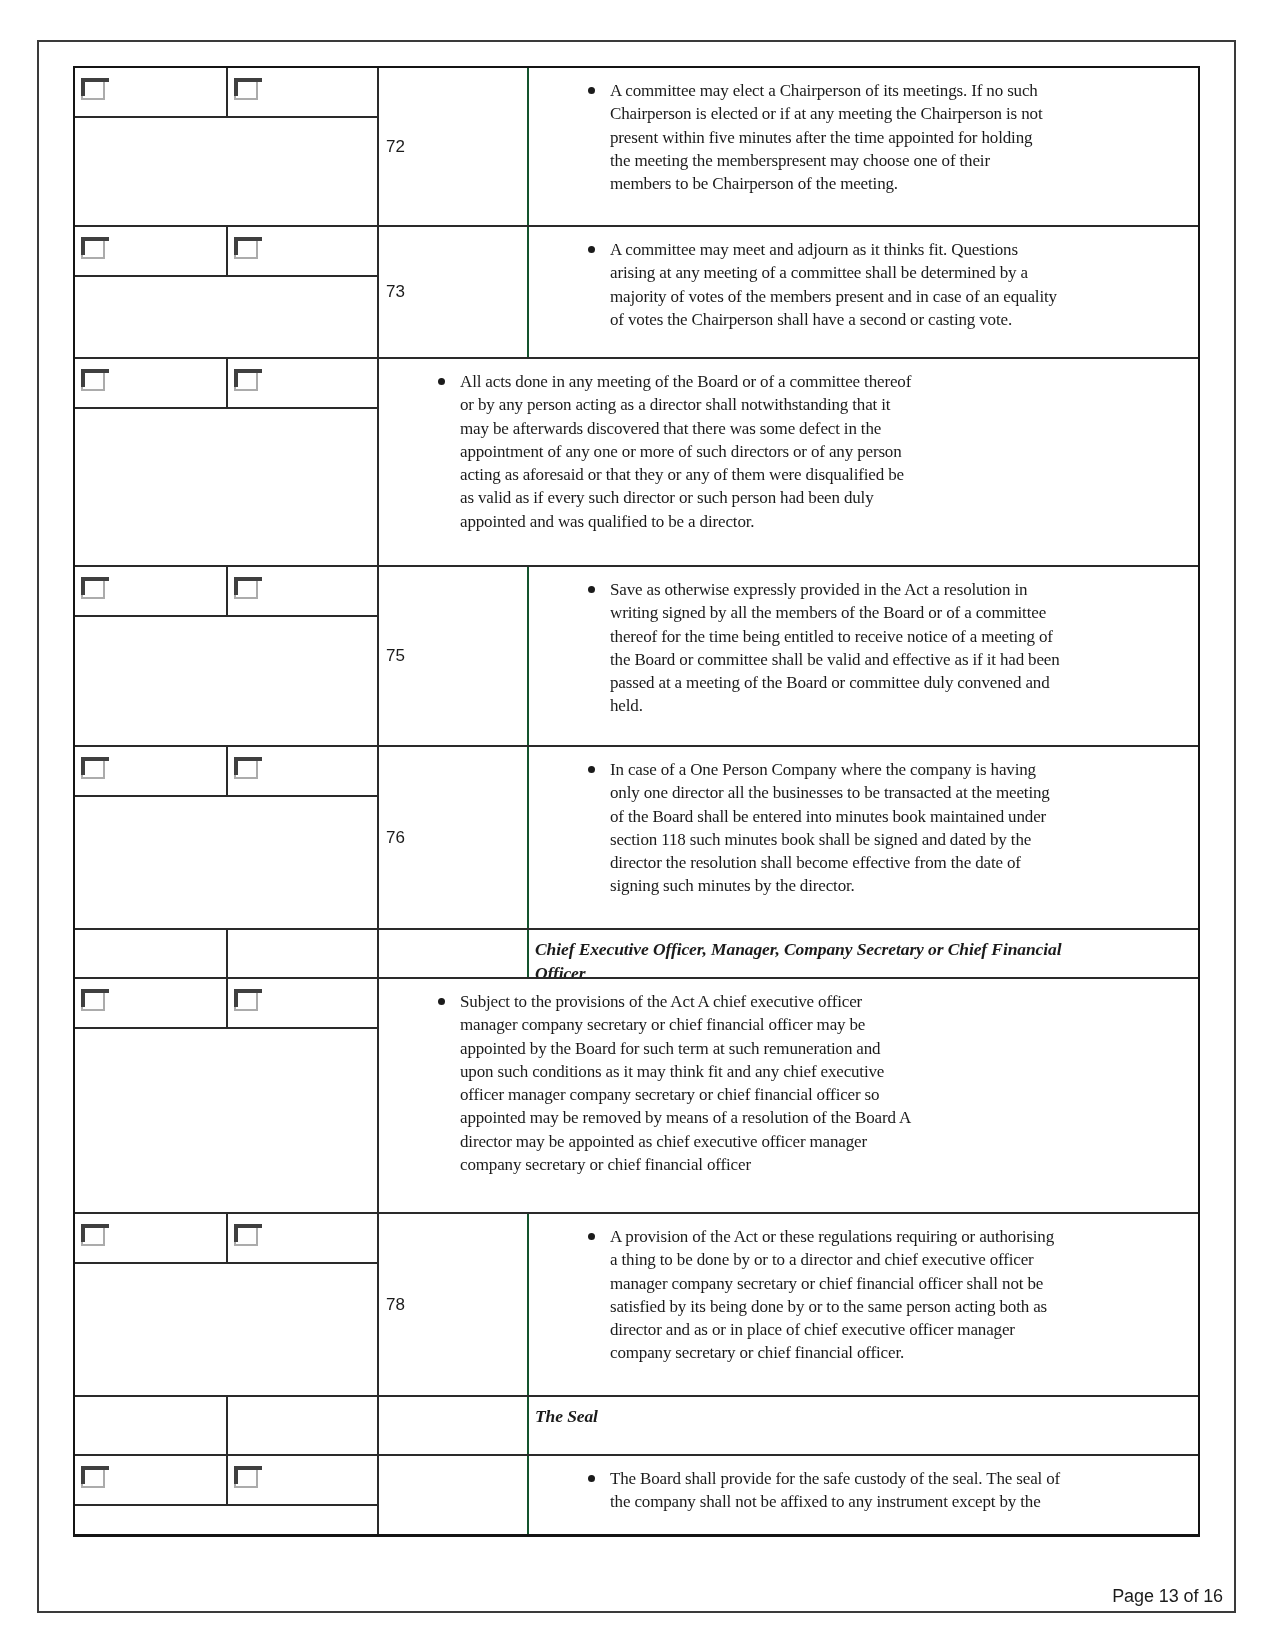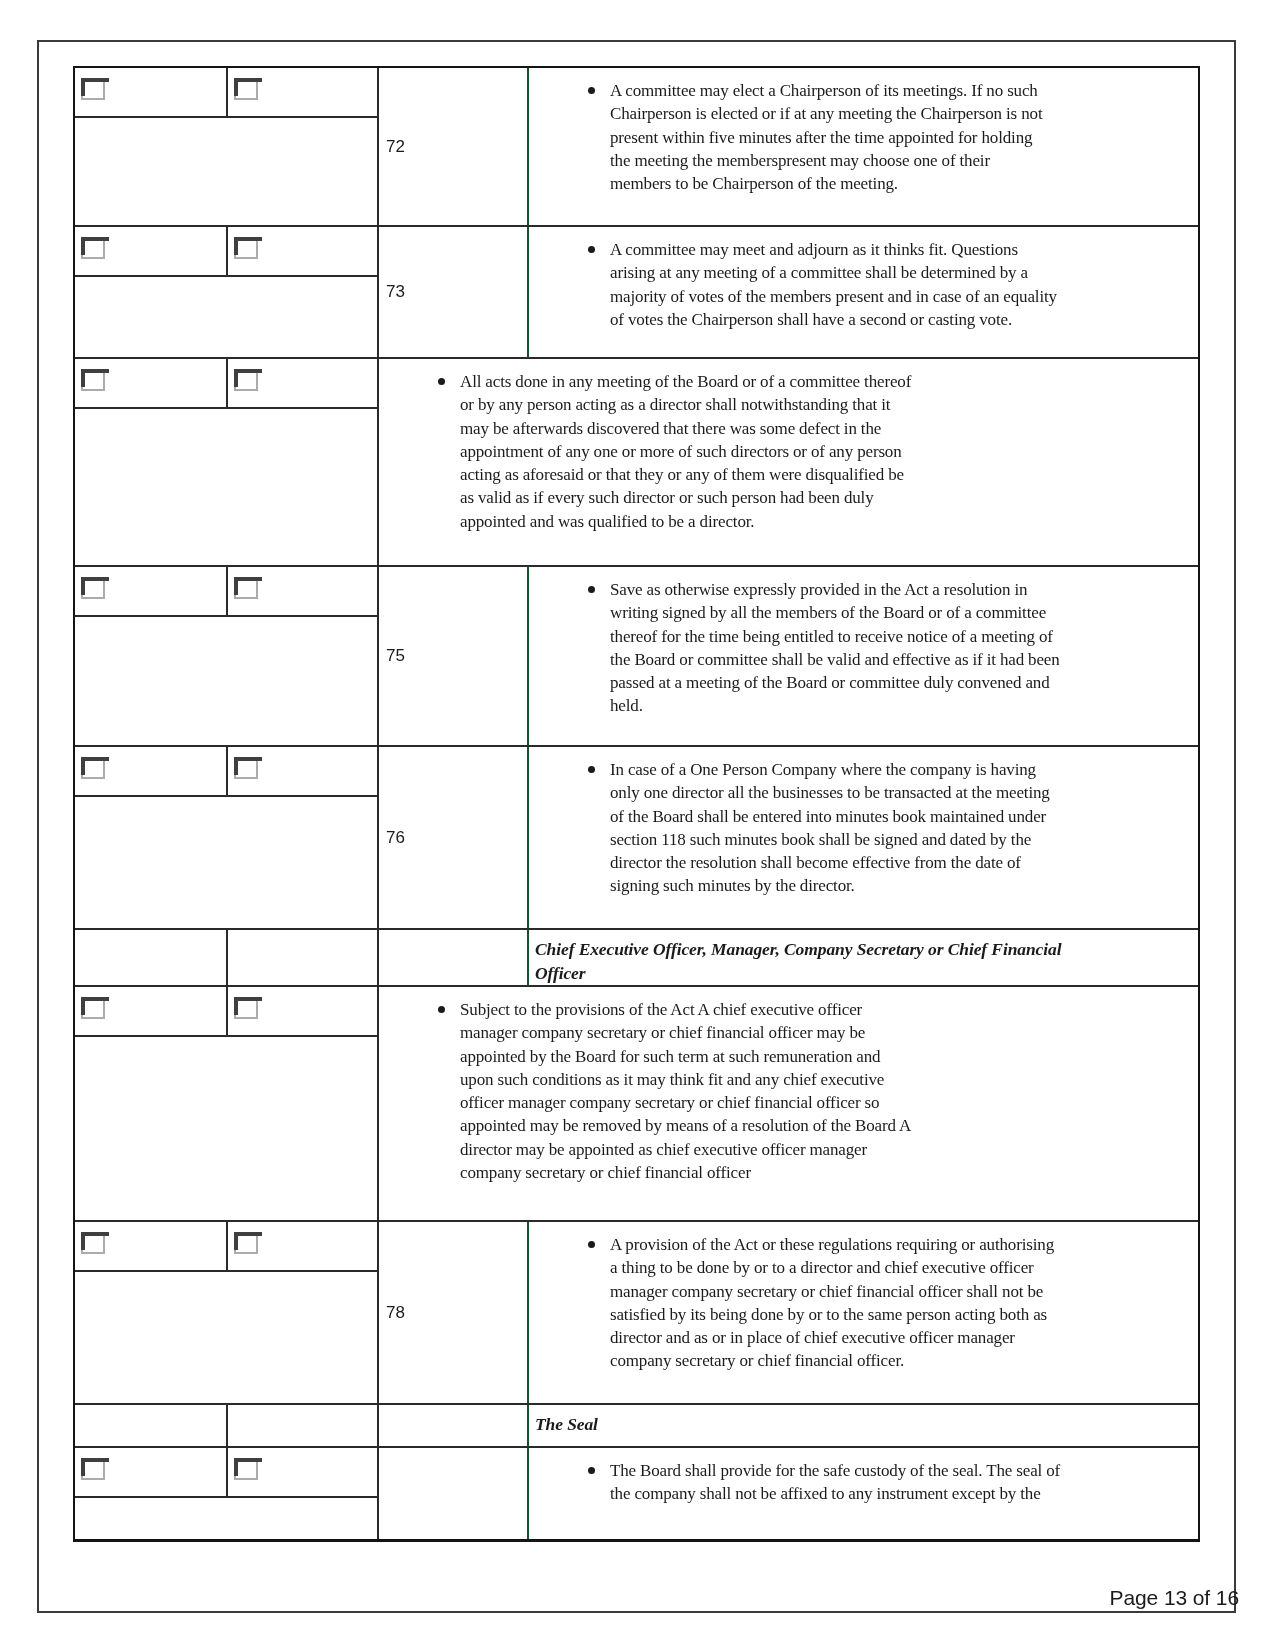--- a/index.html
+++ b/index.html
@@ -81,22 +81,22 @@
   .cb::before {
     content: "";
     position: absolute; top: -2px; left: -2px;
     width: 24px; height: 14px;
     border-top: 4px solid #3f3f3f;
     border-left: 4px solid #3f3f3f;
   }
 
   .page-footer {
     position: absolute;
-    top: 1586px; right: 36px;
-    font-size: 21px;
+    top: 1586px; right: 52px;
+    font-size: 18px;
     letter-spacing: -0.1px;
   }
 </style>
 </head>
 <body>
 
 <div class="page-border"></div>
 
 <div class="doc-table">
 
@@ -228,21 +228,21 @@
         <span class="btext">In case of a One Person Company where the company is having
 only one director all the businesses to be transacted at the meeting
 of the Board shall be entered into minutes book maintained under
 section 118 such minutes book shall be signed and dated by the
 director the resolution shall become effective from the date of
 signing such minutes by the director.</span>
       </div>
     </div>
   </div>
 
-  <div class="row" style="height:57px">
+  <div class="row" style="height:49px">
     <div class="c12 hd-split">
       <div class="hcell1"></div>
       <div class="hcell2"></div>
     </div>
     <div class="c3"></div>
     <div class="c4">
       <div class="heading">Chief Executive Officer, Manager, Company Secretary or Chief Financial
 Officer</div>
     </div>
   </div>
@@ -295,32 +295,32 @@
         <span class="btext">A provision of the Act or these regulations requiring or authorising
 a thing to be done by or to a director and chief executive officer
 manager company secretary or chief financial officer shall not be
 satisfied by its being done by or to the same person acting both as
 director and as or in place of chief executive officer manager
 company secretary or chief financial officer.</span>
       </div>
     </div>
   </div>
 
-  <div class="row" style="height:43px">
+  <div class="row" style="height:59px">
     <div class="c12 hd-split">
       <div class="hcell1"></div>
       <div class="hcell2"></div>
     </div>
     <div class="c3"></div>
     <div class="c4">
       <div class="heading">The Seal</div>
     </div>
   </div>
 
-  <div class="row" style="height:91px">
+  <div class="row" style="height:78px">
     <div class="c12">
       <div class="checkrow">
         <div class="cbcell">
             <span class="cb"></span>
           </div>
         <div class="cbcell2">
             <span class="cb"></span>
           </div>
       </div>
       <div class="merged"></div>

